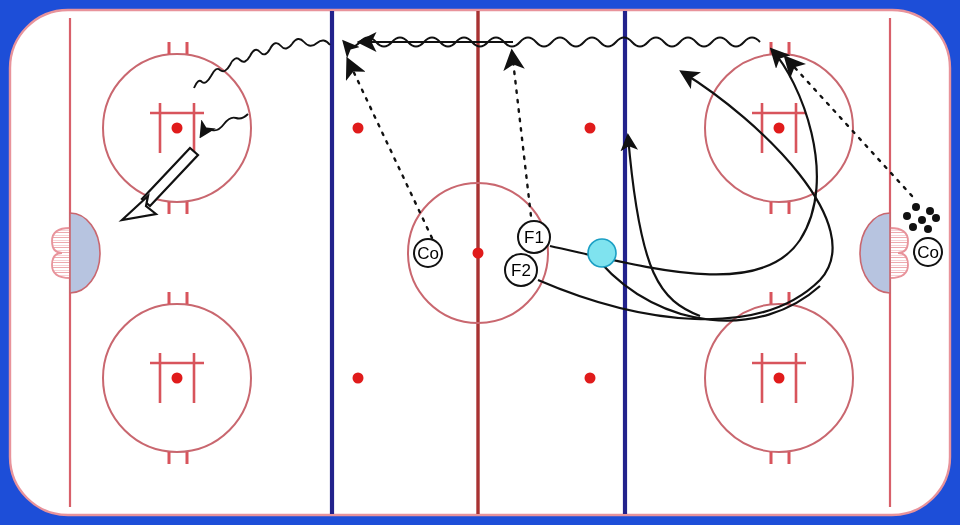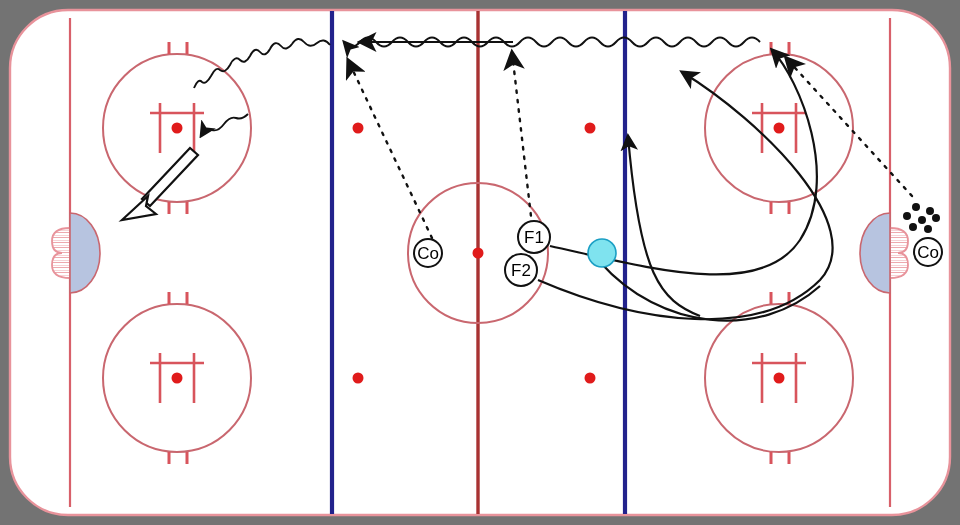--- a/index.html
+++ b/index.html
@@ -5,21 +5,21 @@
   html, body {
     margin: 0;
     padding: 0;
     background: #ffffff;
     font-family: "Liberation Sans", sans-serif;
   }
   #stage {
     position: relative;
     width: 960px;
     height: 525px;
-    background: #737373;
+    background: #1d4ed8;
     overflow: hidden;
   }
   #rink-svg {
     position: absolute;
     left: 0;
     top: 0;
     width: 960px;
     height: 525px;
   }
   .label-text {

